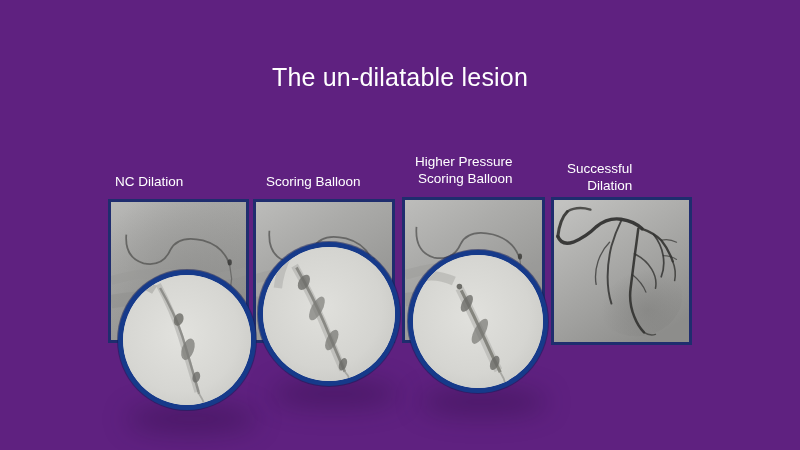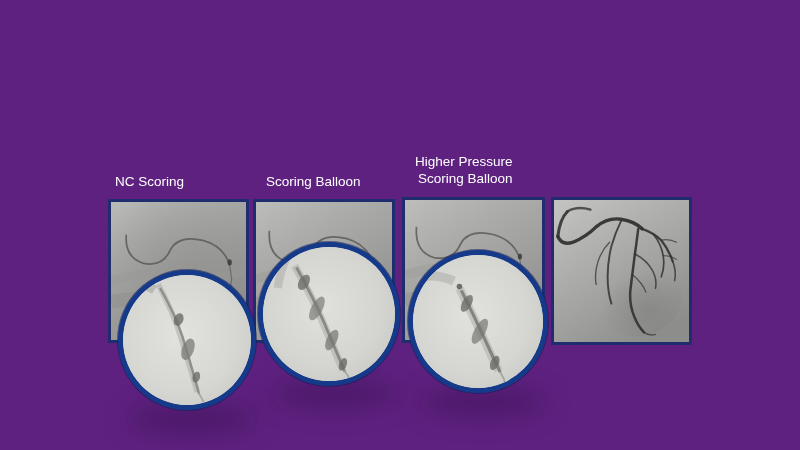--- a/index.html
+++ b/index.html
@@ -76,29 +76,32 @@
     background: rgba(30, 5, 45, 0.30);
     filter: blur(13px);
   }
   svg { display: block; }
 </style>
 </head>
 <body>
 
 <div id="slide" style="background: rgb(95, 33, 128);">
 
+  <div id="slide-title">The un-dilatable lesion</div>
 
   <div class="shadow-blob" style="left:126px; top:404px; width:132px; height:30px;"></div>
   <div class="shadow-blob" style="left:270px; top:380px; width:130px; height:28px;"></div>
   <div class="shadow-blob" style="left:418px; top:388px; width:130px; height:28px;"></div>
 
-  <div class="panel-label" style="left:115px; top:173px;">NC Scoring</div>
+  <div class="panel-label" style="left:115px; top:173px;">NC Dilation</div>
   <div class="panel-label" style="left:266px; top:173px;">Scoring Balloon</div>
   <div class="panel-label" style="left:415px; top:153px;">Higher Pressure
 Scoring Balloon</div>
+  <div class="panel-label" style="left:567px; top:160px;">Successful
+Dilation</div>
 
   <div class="panel-frame" style="left:108px; top:199px; width:141px; height:144px;">
     <svg class="fluoro" viewBox="0 0 141 144" preserveAspectRatio="none">
       <defs>
         <linearGradient id="bg1" x1="0" y1="0" x2="0.6" y2="1">
           <stop offset="0%" stop-color="#b9b9b7"></stop>
           <stop offset="35%" stop-color="#a8a8a6"></stop>
           <stop offset="70%" stop-color="#9a9a98"></stop>
           <stop offset="100%" stop-color="#8d8d8b"></stop>
         </linearGradient>

